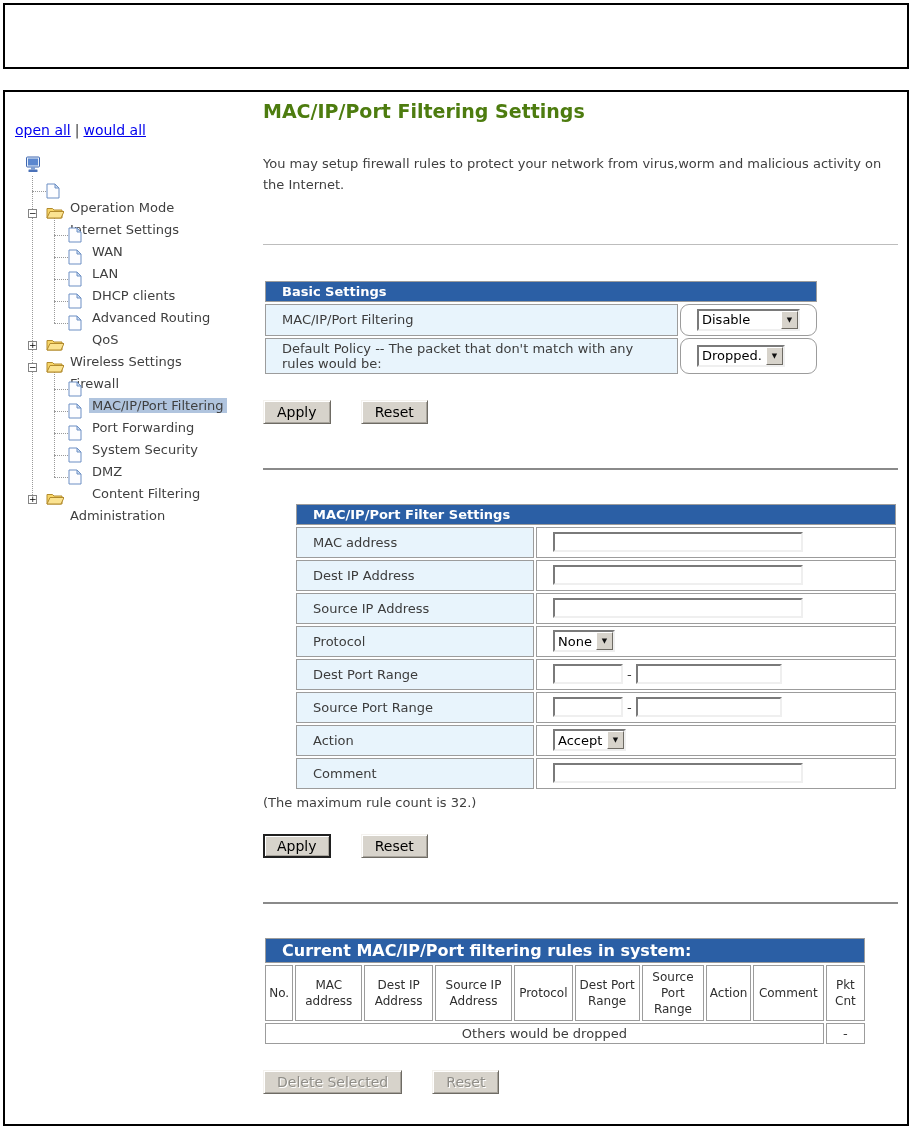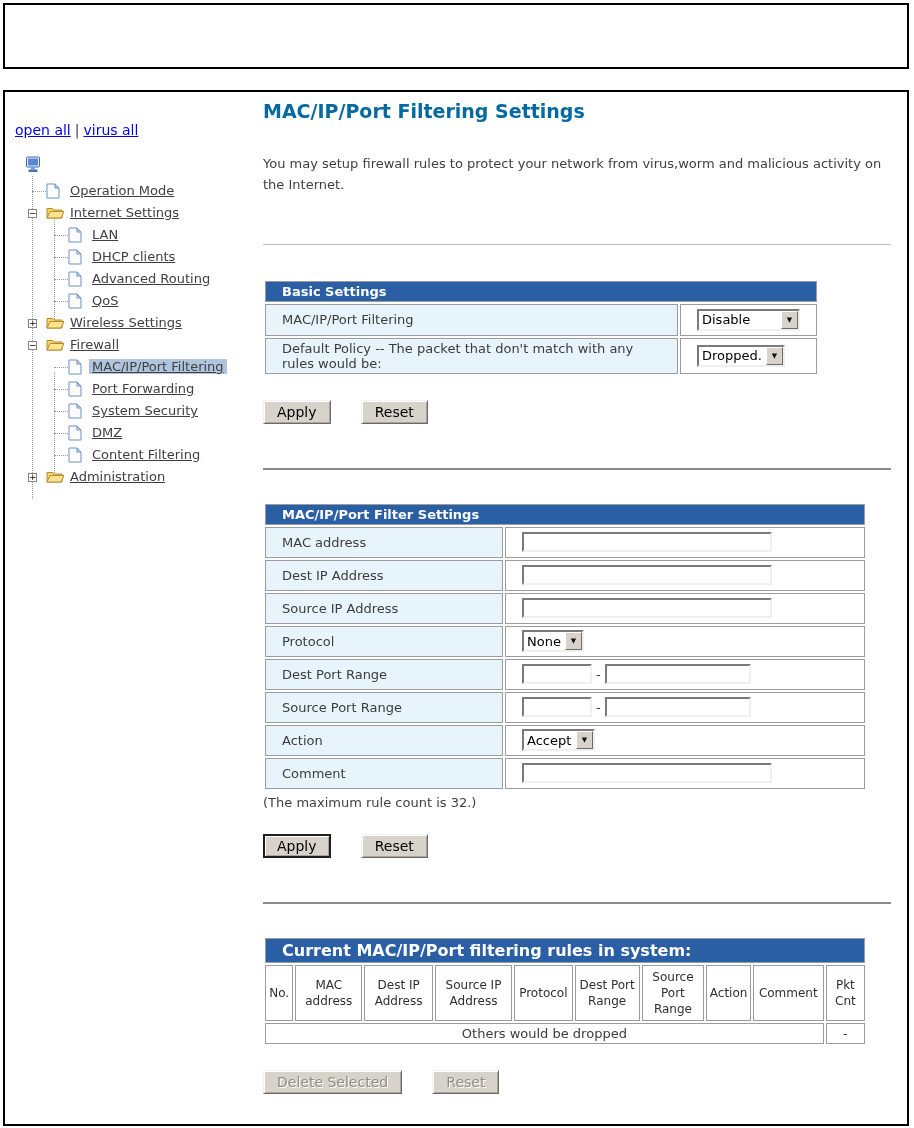--- a/index.html
+++ b/index.html
@@ -25,44 +25,44 @@
   .tree-row.d0 { height:24px; }
   .hdash { position:absolute; top:11px; border-top:1px dotted #9a9a9a; }
   .d1 > .hdash { left:17px; width:14px; }
   .d2 > .hdash { left:39px; width:14px; }
   .exp { position:absolute; left:13px; top:7px; width:9px; height:9px; background:#fff;
          border:1px solid #848484; font-size:9px; line-height:7px; text-align:center; color:#000; z-index:2; }
   .ticon { position:absolute; top:3px; }
   .d0 .ticon { left:10px; top:0; }
   .d1 .ticon { left:31px; }
   .d2 .ticon { left:53px; }
-  .tlabel { position:absolute; top:3px; color:#3f3f3f; padding:0 3px;text-decoration:underline; }
+  .tlabel { position:absolute; top:20px; color:#3f3f3f; padding:0 3px; }
   .d1 .tlabel { left:52px; }
   .d2 .tlabel { left:74px; }
   .tlabel.selected { background:#b0c4de; }
 
   
   .content { flex:1; padding:8px 16px 0 6px; }
-  .page-title { color:#0369a1; font-size:19px; font-weight:bold; margin:0; }
+  .page-title { color:#4d7c0f; font-size:19px; font-weight:bold; margin:0; }
   .desc { margin-top:32px; width:620px; line-height:1.6; color:#3f3f3f; }
   hr.sec { border:none; margin:0; }
   #hr1 { margin-top:48px; border-top:1px solid #bdbdbd; }
   #hr2 { margin-top:44px; border-top:2px solid #8a8a8a; }
   #hr3 { margin-top:44px; border-top:2px solid #8a8a8a; }
 
   table.ui { border-spacing:2px; border-collapse:separate; }
   table.ui td, table.ui th { border:1px solid #9c9c9c; padding:2px 16px; font-size:13px; }
   td.hdr { background:#2b5fa5; color:#fff; font-weight:bold; font-size:12px; border:1px solid #2b5fa5; padding:3px 5px; }
   td.lbl { background:#e8f4fc; color:#3c3c3c; }
   td.ctl { background:#fff; }
 
   #basic-table { width:556px; margin-top:34px; }
   #basic-table td.lbl { width:442px; height:32px; }
-  #basic-table td.ctl { width:108px; }
-  #filter-table { width:604px; margin-top:32px; }
+  #basic-table td.ctl { width:108px;border-radius:9px; }
+  #filter-table { width:604px; margin-top:32px;margin-left:31px; }
   #filter-table td.lbl { width:238px; height:31px; }
 
   .note { margin-top:4px; font-size:13px; color:#3f3f3f; }
 
   
   .btnrow { margin-top:24px; }
   .btn {
     font-family:inherit; font-size:14px; color:#000; background:#d7d3cb;
     border:1px solid; border-color:#f4f2ee #6e6b64 #6e6b64 #f4f2ee;
     box-shadow:inset 1px 1px 0 #fff, inset -1px -1px 0 #a8a49c;
@@ -102,21 +102,21 @@
 </style>
 </head>
 <body>
 
 <div class="banner"></div>
 
 <div class="main">
 
   <div class="sidebar">
     <div class="links">
-      <a>open all</a><span class="sep">|</span><a>virus all</a>
+      <a>open all</a><span class="sep">|</span><a>would all</a>
     </div>
     <div class="tree" id="tree">
       <div class="spine" id="spine-root"></div>
       <div class="spine" id="spine-internet"></div>
       <div class="spine" id="spine-firewall"></div>
     <div class="tree-row d0">
 
     <span class="ticon icon-computer">
       <svg width="17" height="18" viewBox="0 0 17 18">
               <rect x="1.5" y="1" width="13" height="10" rx="1" fill="#e8f0fa" stroke="#3f67b0"></rect>
@@ -143,20 +143,31 @@
     <span class="exp">−</span>
 
     <span class="ticon icon-folder">
       <svg width="18" height="15" viewBox="0 0 18 15">
               <path d="M1 3.5 L1 13 L16 13 L16 5 L8 5 L6.5 3.5 Z" fill="#f7d567" stroke="#b38b2d"></path>
               <path d="M1 13 L4 6.5 L18 6.5 L15 13 Z" fill="#fbe391" stroke="#b38b2d"></path>
             </svg>
     </span>
 
     <span class="tlabel">Internet Settings</span>
+  </div>
+        <div class="tree-row d2">
+    <span class="hdash"></span>
+
+    <span class="ticon icon-page">
+      <svg width="14" height="16" viewBox="0 0 14 16">
+              <path d="M1 1 L9 1 L13 5 L13 15 L1 15 Z" fill="#fdfdff" stroke="#6c8fc4"></path>
+              <path d="M9 1 L9 5 L13 5 Z" fill="#cfdff2" stroke="#6c8fc4"></path>
+            </svg>
+    </span>
+    <span class="tlabel">WAN</span>
   </div>
         <div class="tree-row d2">
     <span class="hdash"></span>
 
     <span class="ticon icon-page">
       <svg width="14" height="16" viewBox="0 0 14 16">
               <path d="M1 1 L9 1 L13 5 L13 15 L1 15 Z" fill="#fdfdff" stroke="#6c8fc4"></path>
               <path d="M9 1 L9 5 L13 5 Z" fill="#cfdff2" stroke="#6c8fc4"></path>
             </svg>
     </span>

